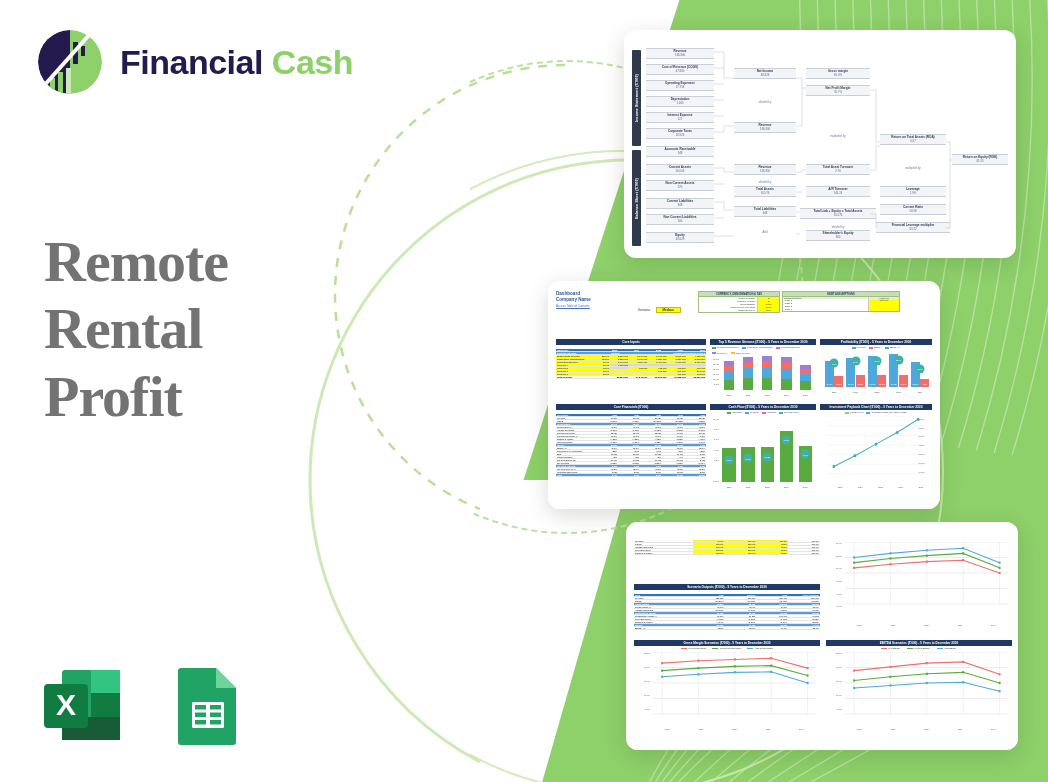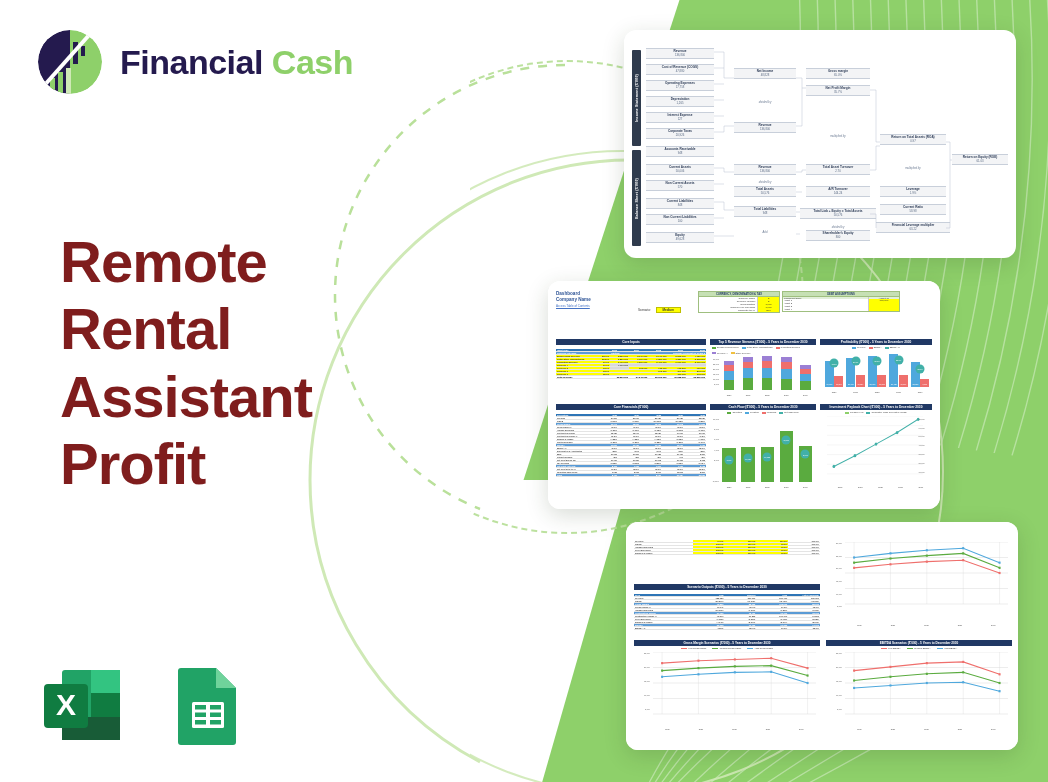--- a/index.html
+++ b/index.html
@@ -25,22 +25,22 @@
   .mask-white{position:absolute;left:0;top:0;width:470px;height:782px;background:#fff;}
 
   
   .logo-wrap{position:absolute;left:34px;top:26px;display:flex;align-items:center;gap:14px;}
   .logo-mark{width:72px;height:72px;position:relative;}
   .logo-text{font-size:34px;font-weight:700;letter-spacing:-.5px;line-height:1;}
   .lt-dark{color:#241a4e;}
   .lt-green{color:#8ed06a;}
 
   
-  .headline{position:absolute;left:60px;top:228px;width:400px;color:#7f1d1d;
-       font-size:58px;font-weight:700;line-height:1.16;letter-spacing:-1px;}
+  .headline{position:absolute;left:44px;top:228px;width:400px;color:#737373;
+       font-size:58px;font-weight:700;line-height:1.16;letter-spacing:-1px;font-family:Liberation Serif, serif;}
   .headline div{white-space:nowrap;}
 
   
   .apps{position:absolute;left:40px;top:662px;display:flex;gap:38px;align-items:center;}
   .app-icon{width:86px;height:86px;position:relative;}
 
   
   .card{position:absolute;background:#fff;border-radius:12px;
         box-shadow:0 6px 22px rgba(40,60,30,.18);overflow:hidden;}
   #card-flow{left:624px;top:30px;width:392px;height:228px;}
@@ -191,21 +191,20 @@
     </div>
     <div class="logo-text">
       <span class="lt-dark">Financial</span>
       <span class="lt-green">Cash</span>
     </div>
   </div>
 
   <div class="headline">
     <div>Remote</div>
     <div>Rental</div>
-    <div>Assistant</div>
     <div>Profit</div>
   </div>
 
   <div class="apps">
     <div class="app-icon">
       <svg viewBox="0 0 86 86" width="86" height="86">
         <rect x="22" y="8" width="58" height="70" rx="3" fill="#21a366"></rect>
         <rect x="51" y="8" width="29" height="23" fill="#33c481"></rect>
         <rect x="51" y="31" width="29" height="24" fill="#107c41"></rect>
         <rect x="22" y="55" width="58" height="23" fill="#185c37"></rect>

